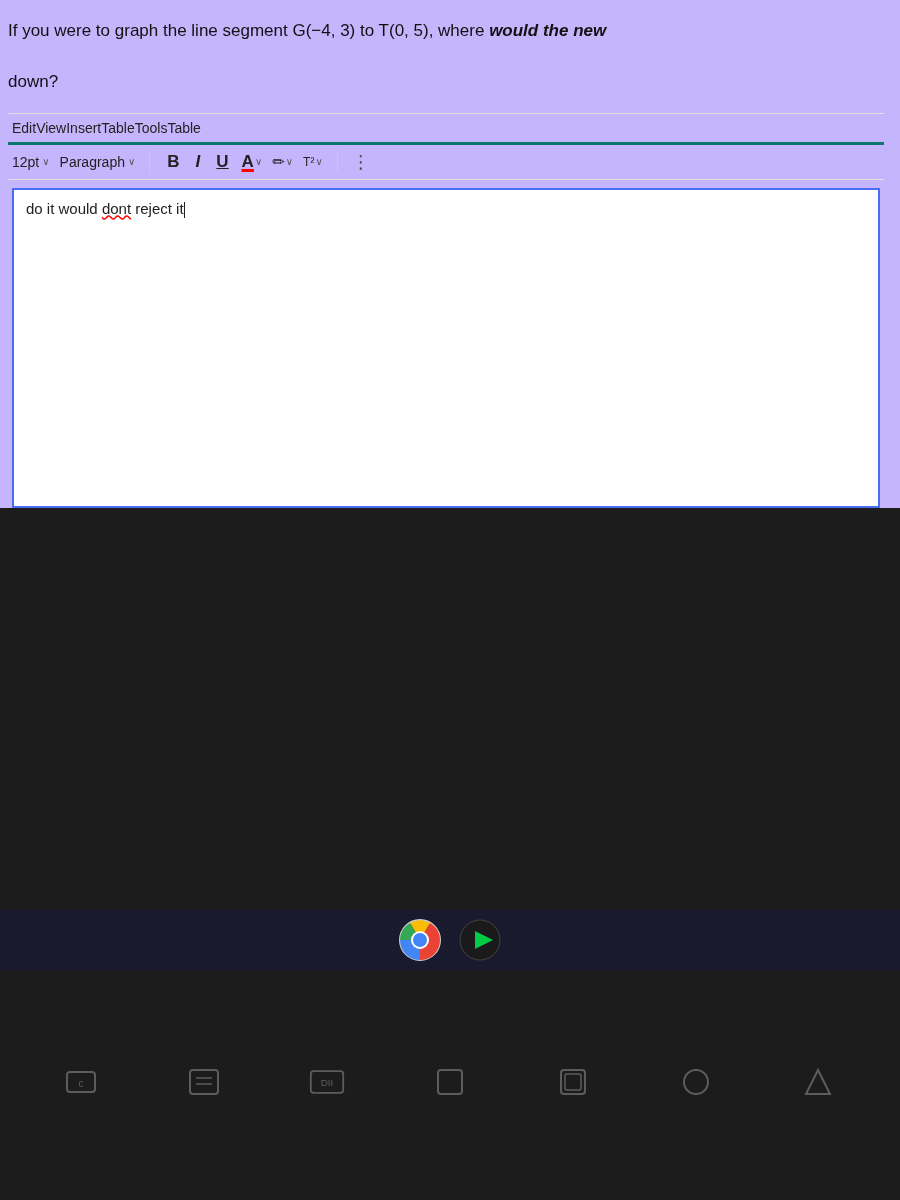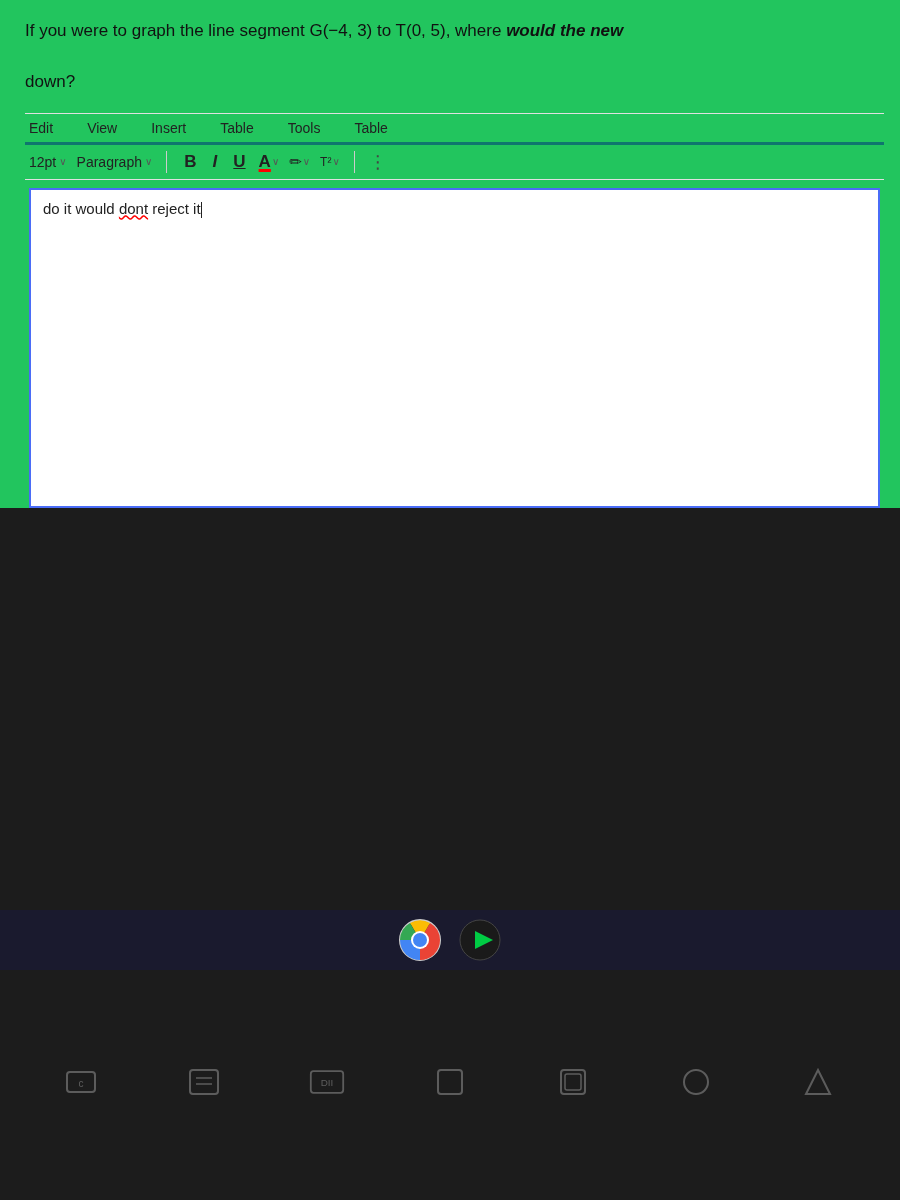--- a/index.html
+++ b/index.html
@@ -8,22 +8,22 @@
       width: 900px;
       height: 1200px;
       background: #1a1a1a;
       font-family: Arial, sans-serif;
       overflow: hidden;
       position: relative;
     }
 
     
     .content-area {
-      background: #22c55e;
-      padding: 18px 16px 0 25px;
+      background: #c4b5fd;
+      padding: 18px 16px 0 8px;
       width: 100%;
       position: relative;
     }
 
     .question-text {
       font-size: 17px;
       line-height: 1.5;
       color: #111;
       margin-bottom: 18px;
       font-family: Arial, sans-serif;
@@ -31,21 +31,21 @@
 
     .question-text .italic {
       font-style: italic;
       font-weight: bold;
     }
 
     
     .menu-bar {
       display: flex;
       align-items: center;
-      gap: 34px;
+      gap: 0;
       padding: 6px 4px;
       font-size: 14px;
       color: #222;
       border-top: 1px solid #e0e0e0;
     }
 
     .menu-item {
       cursor: pointer;
       color: #222;
       font-size: 14px;

